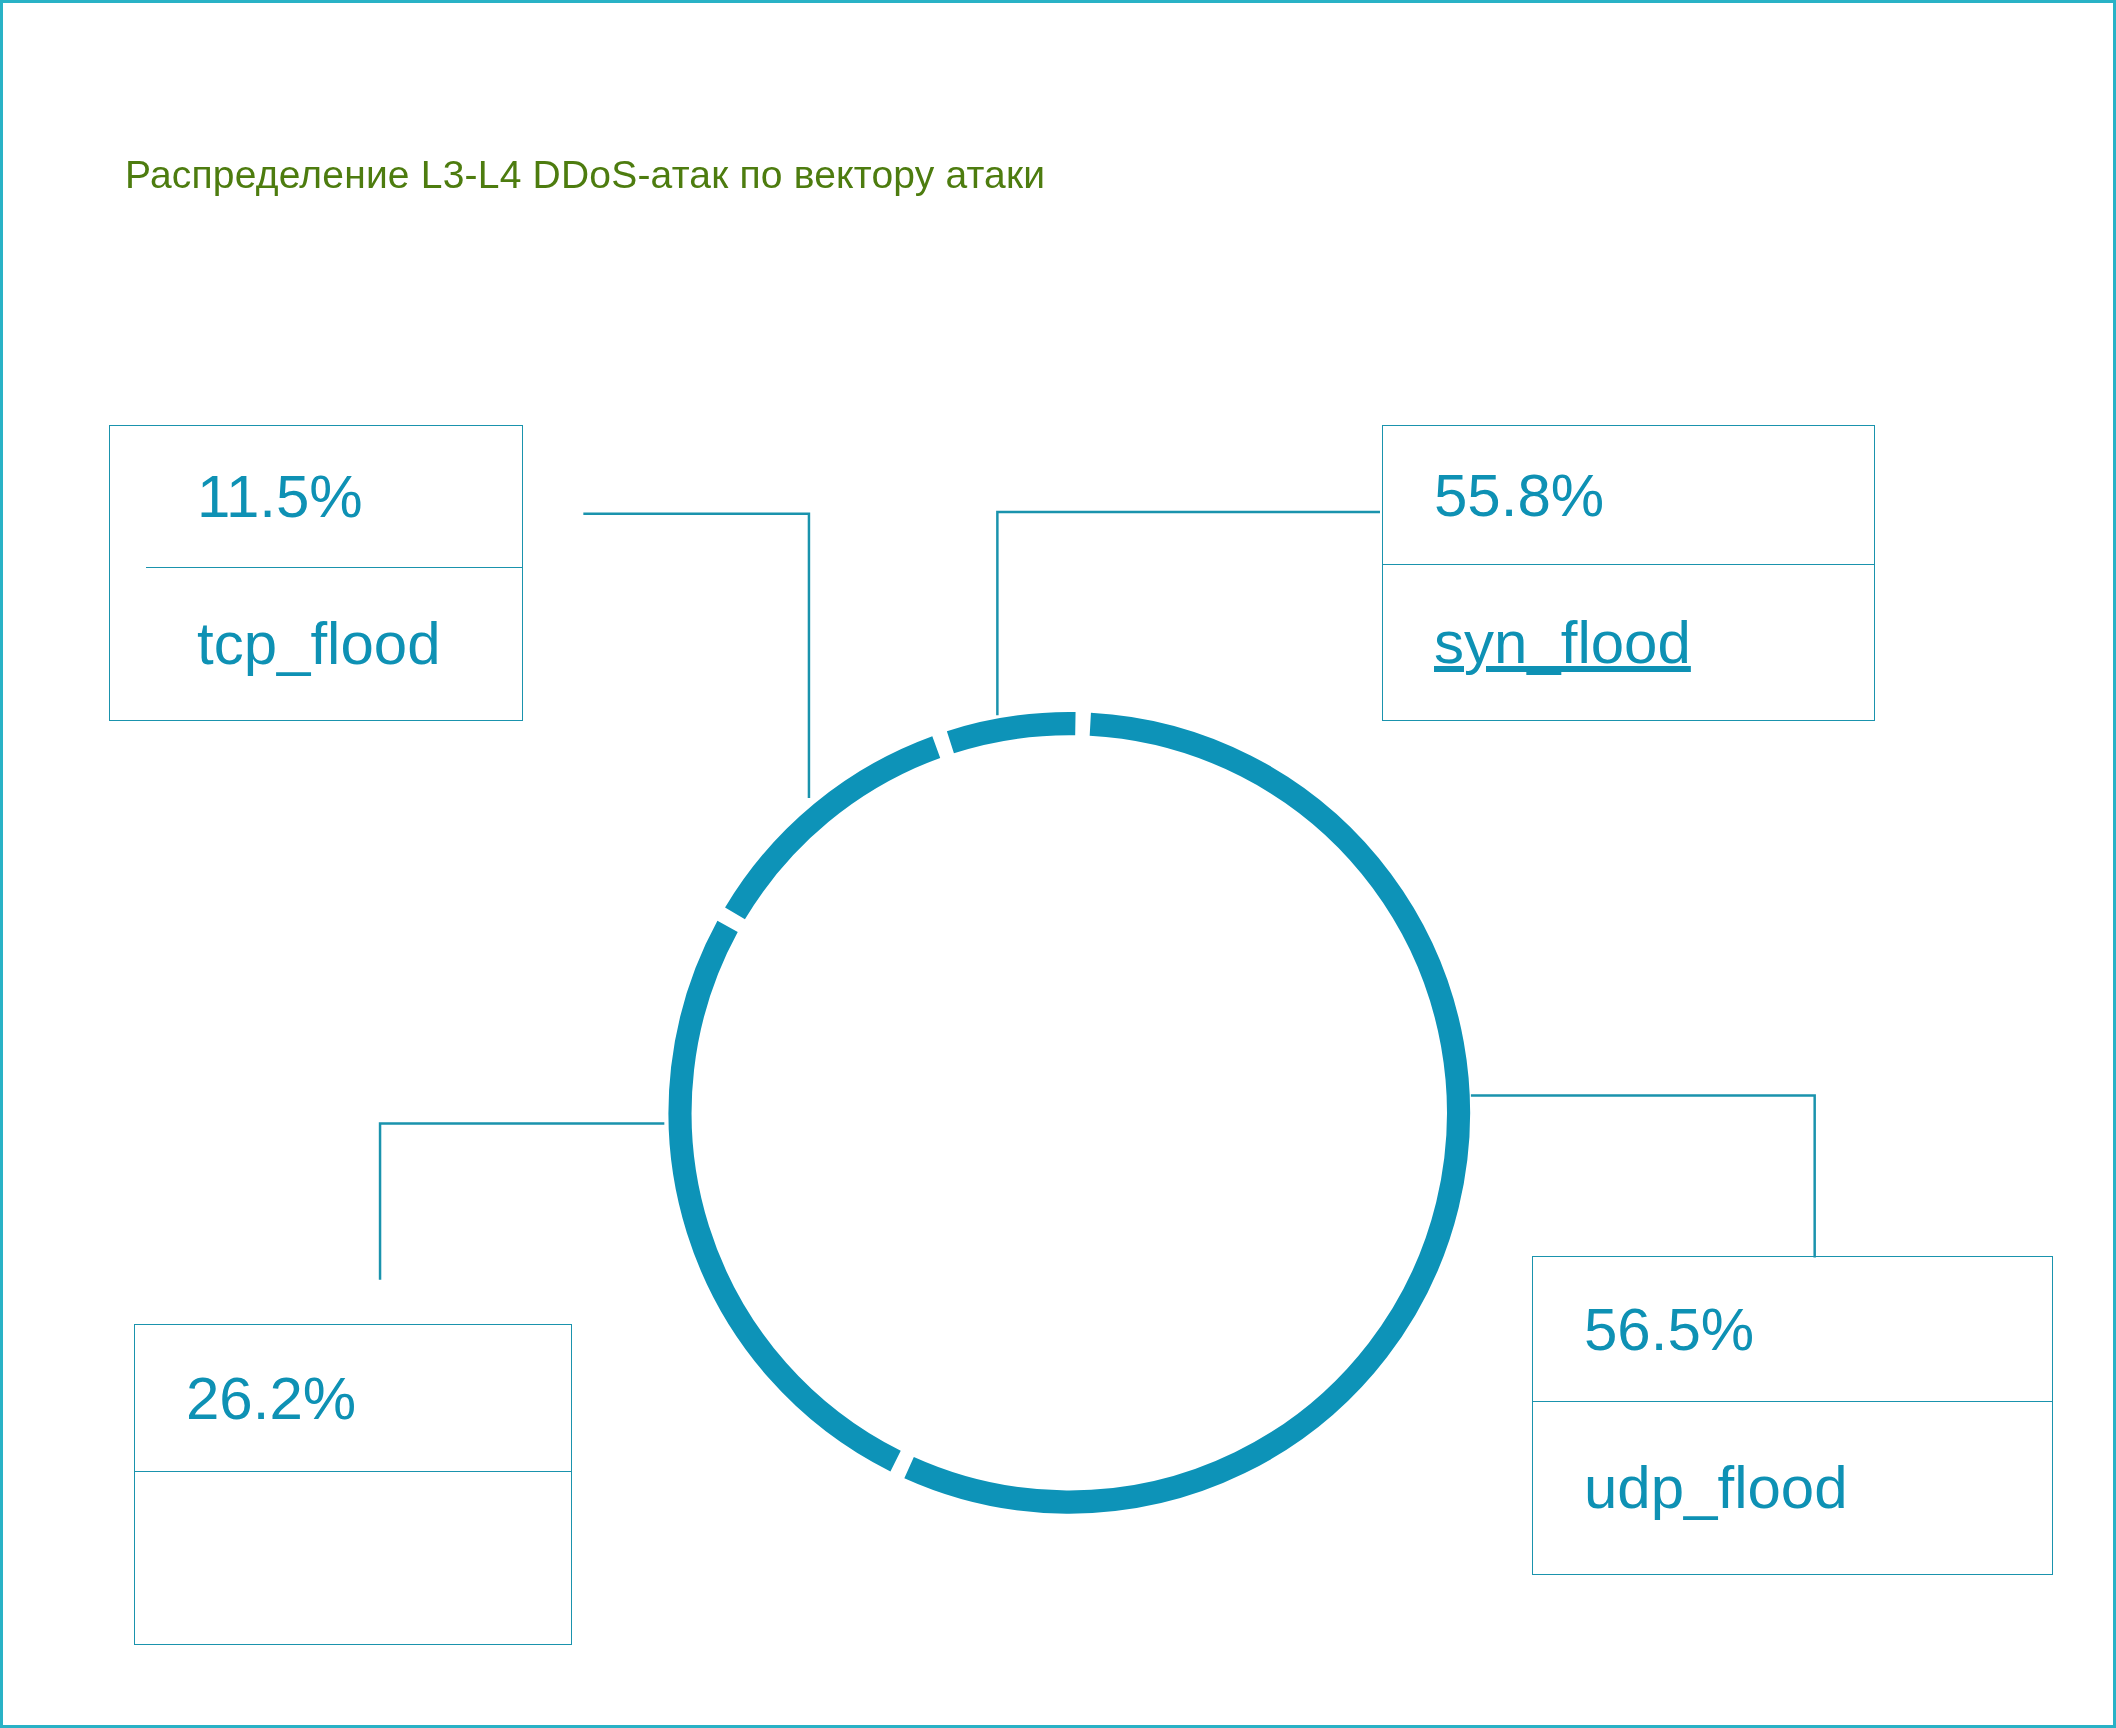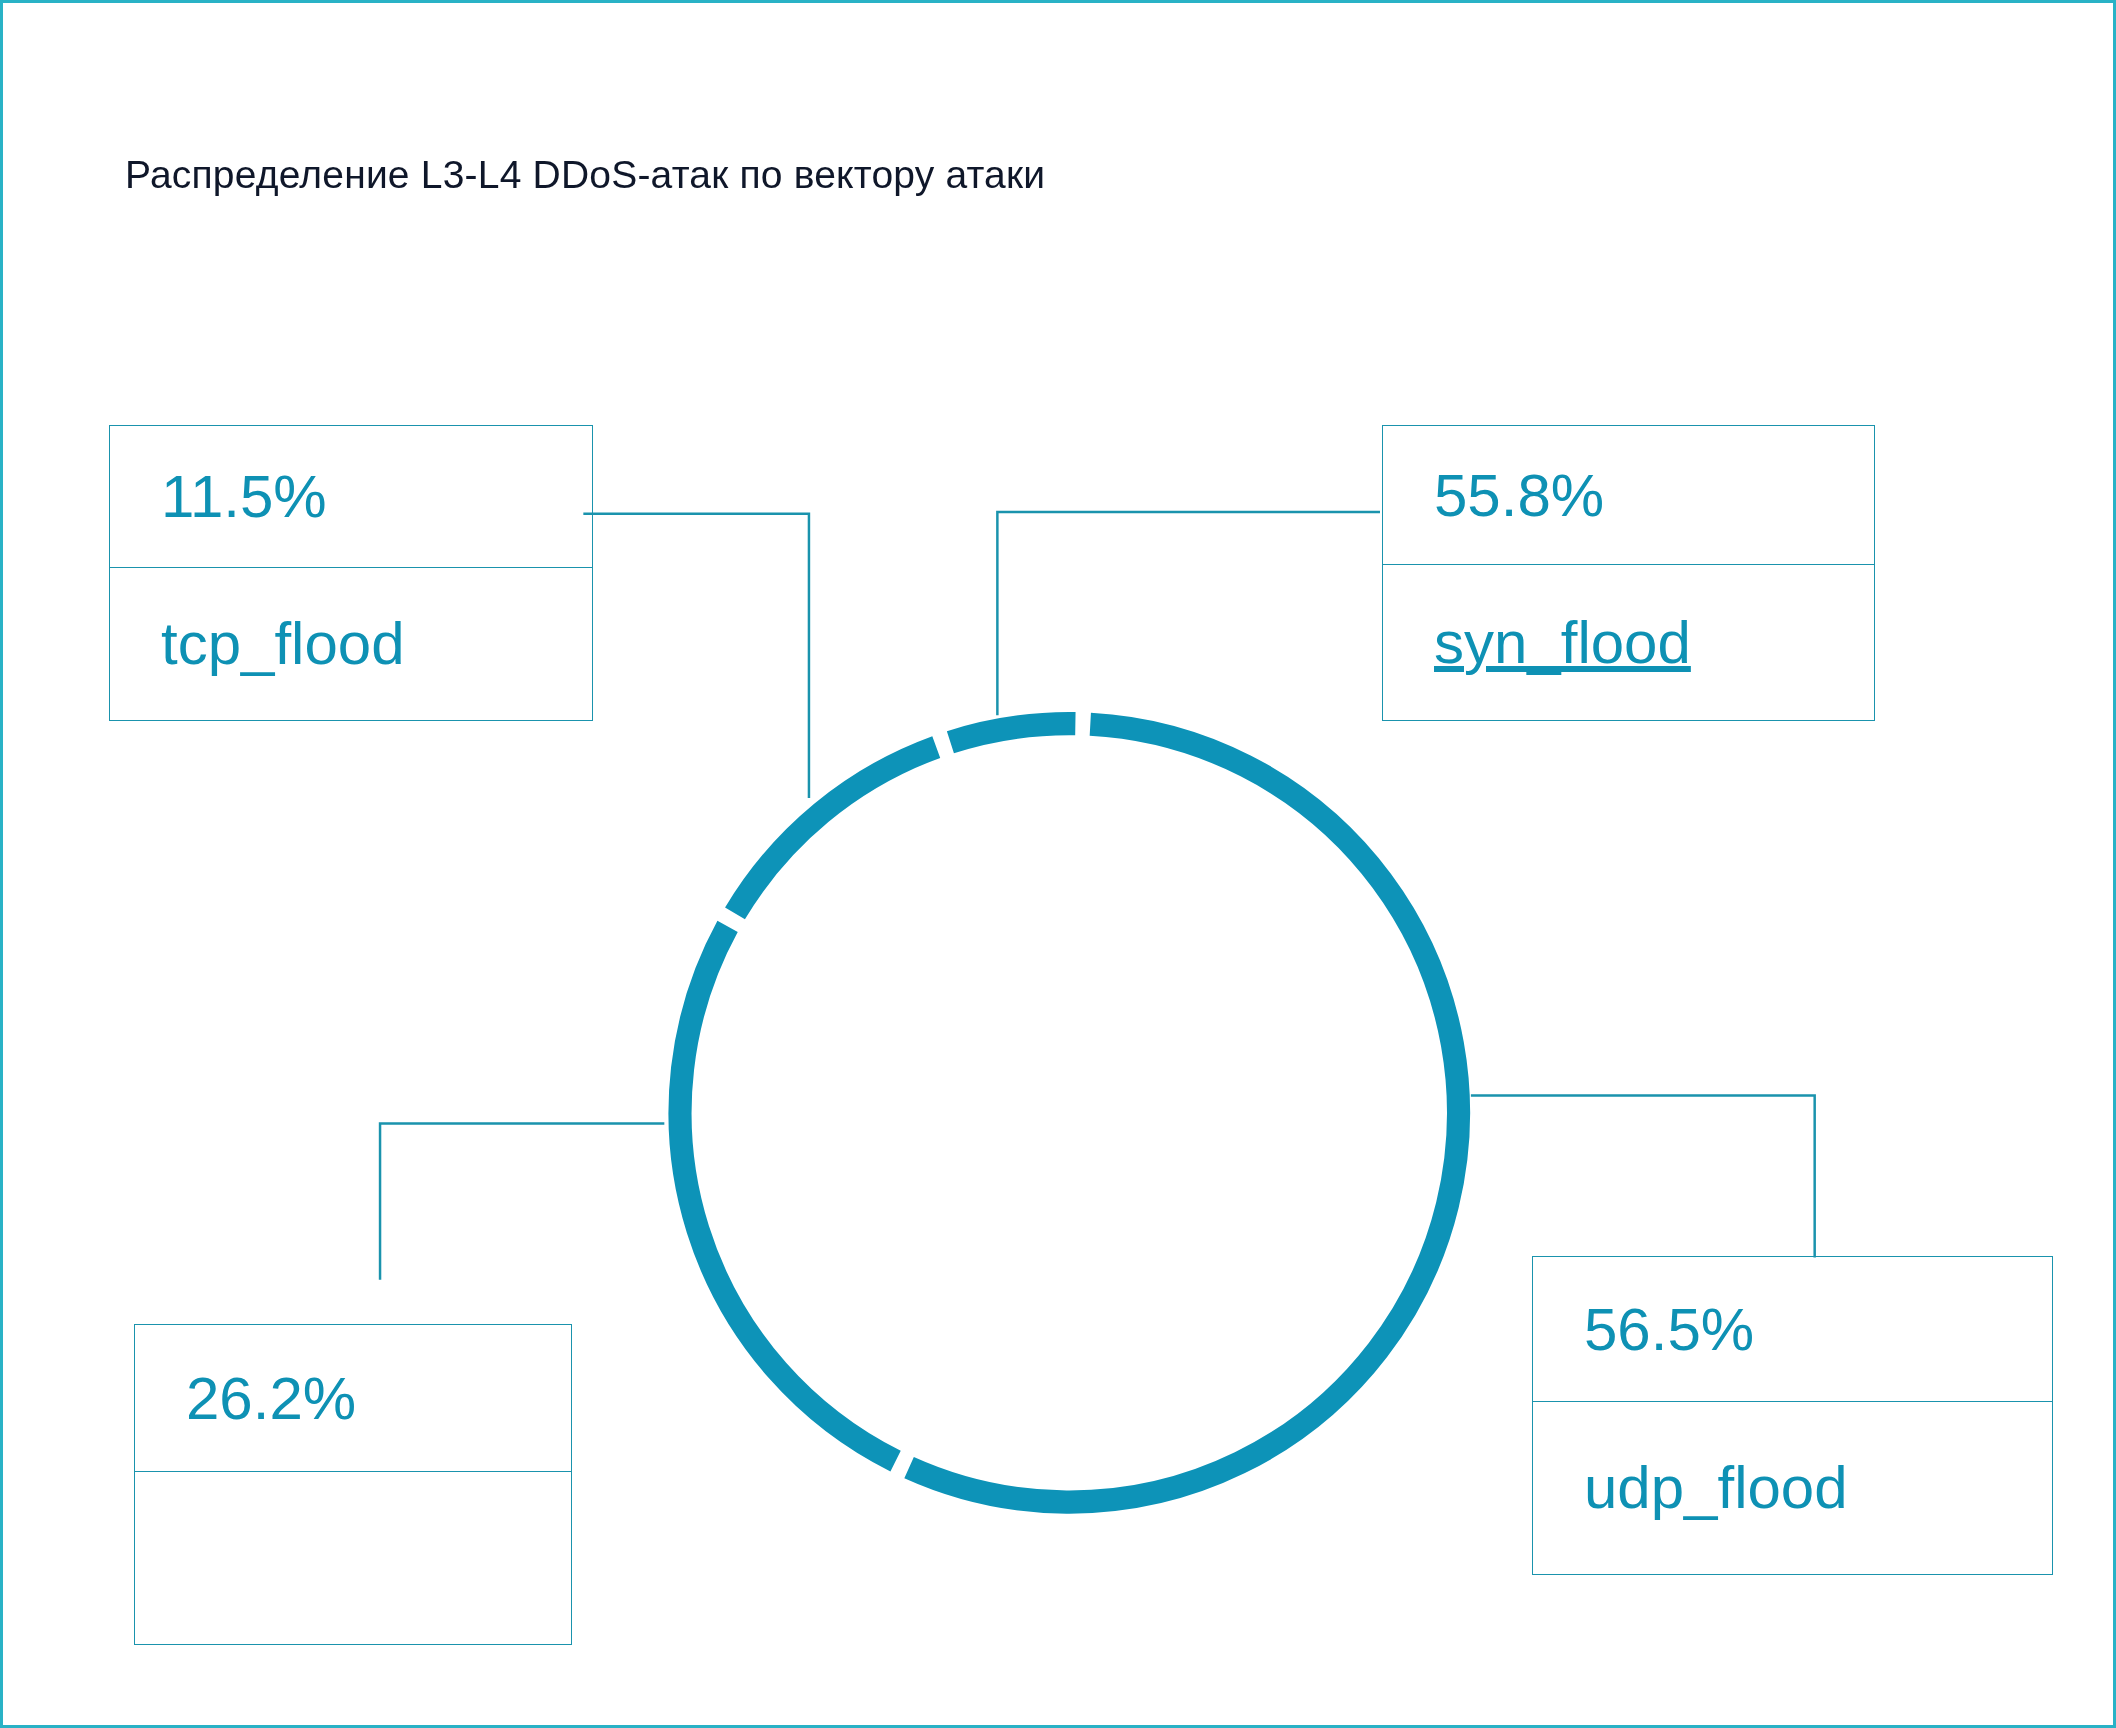--- a/index.html
+++ b/index.html
@@ -19,21 +19,21 @@
     font-family: "Liberation Sans", "DejaVu Sans", sans-serif;
   }
 
   
   #chart-title {
     position: absolute;
     left: 122px;
     top: 150px;
     font-size: 39px;
     font-weight: 400;
-    color: #0f172a;
+    color: #4d7c0f;
     letter-spacing: 0.2px;
     white-space: nowrap;
   }
 
   
   #vector-layer {
     position: absolute;
     left: 0;
     top: 0;
     width: 2116px;
@@ -61,21 +61,21 @@
   .callout .cell-value {
     border-bottom: 1.7px solid #1a93ad;
     font-size: 60px;
   }
   .callout .cell-label {
     font-size: 60px;
   }
 
   
   #callout-tcp_flood {
-    left: 106px;  top: 422px;  width: 484px;  height: 296px;
+    left: 106px;  top: 422px;  width: 414px;  height: 296px; padding-left: 36px;
   }
   #callout-tcp_flood .cell-value { height: 142px; padding-left: 51px; }
   #callout-tcp_flood .cell-label { height: 150px; padding-left: 51px; }
 
   #callout-syn_flood {
     left: 1379px; top: 422px;  width: 493px;  height: 296px;
   }
   #callout-syn_flood .cell-value { height: 139px; padding-left: 51px; }
   #callout-syn_flood .cell-label { height: 154px; padding-left: 51px; text-decoration: underline; }
 

